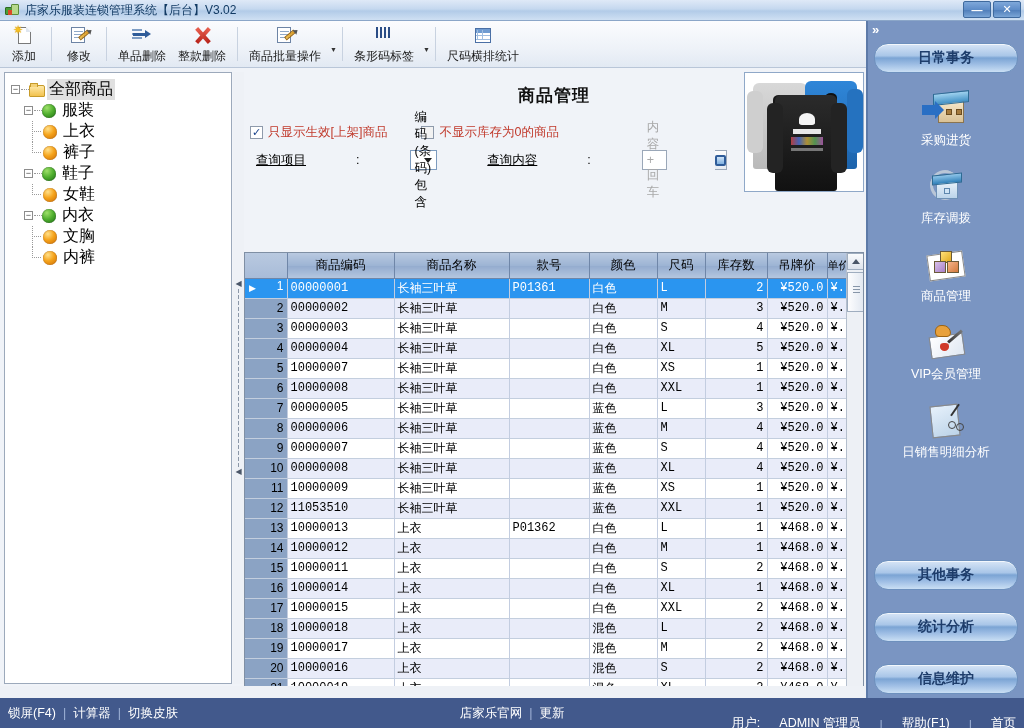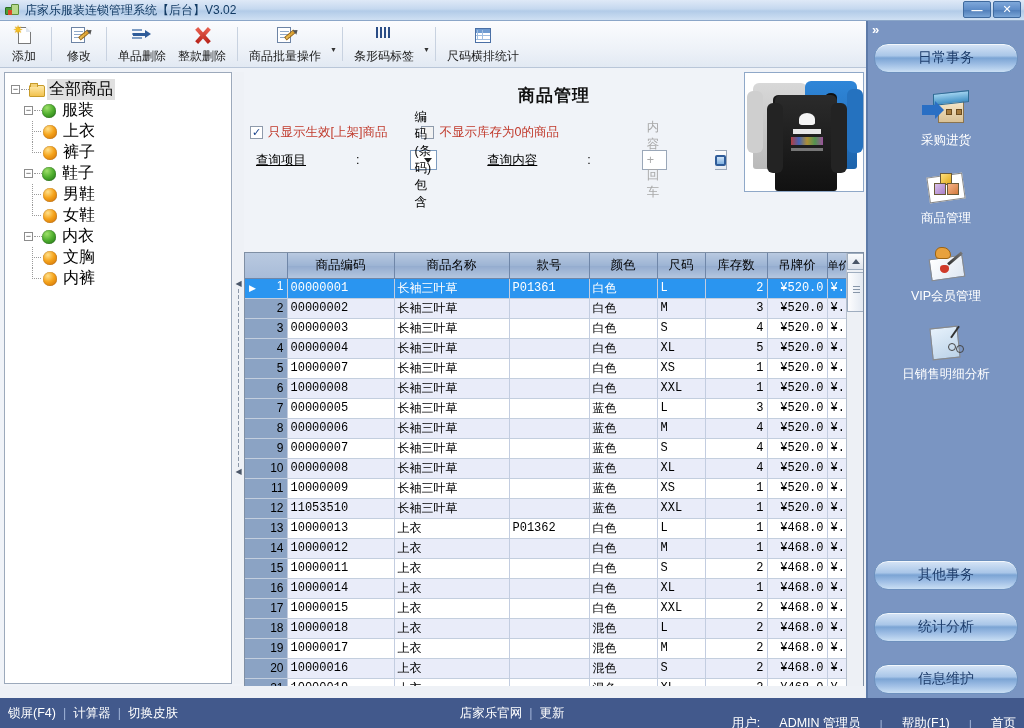--- a/index.html
+++ b/index.html
@@ -217,21 +217,21 @@
     position: absolute; left: 866px; top: 21px; width: 158px; height: 677px;
     background: #7a95c2;
     border-left: 2px solid #5d7aa8;
   }
   #rightbar .expander { color: #fff; font-size: 13px; font-weight: bold; padding: 2px 0 0 4px; cursor: pointer; line-height: 14px; }
   .grp-btn {
     margin: 22px 6px 0 6px; height: 30px; border-radius: 14px;
     background: linear-gradient(to bottom, #d7e5f6 0%, #a9c6e8 42%, #7ba4d4 50%, #9dbde4 72%, #cadff4 100%);
     border: 1px solid #6d90bd;
     display: flex; align-items: center; justify-content: center;
-    color: #1e3d6b; font-size: 14px; font-weight: normal; cursor: pointer;
+    color: #1e3d6b; font-size: 14px; font-weight: bold; cursor: pointer;
     box-shadow: inset 0 1px 0 rgba(255,255,255,.7);
   }
   .grp-btn.head { margin-top: 6px; }
   #daily-items { padding-top: 12px; }
   .side-item { display: flex; flex-direction: column; align-items: center; margin-bottom: 14px; cursor: pointer; }
   .side-item .sico { width: 48px; height: 44px; position: relative; margin-bottom: 3px; }
   .side-item .slabel { color: #fff; font-size: 12.5px; white-space: nowrap; }
   #bottom-groups { position: absolute; left: 0; right: 0; bottom: 4px; }
 
   
@@ -378,25 +378,20 @@
         <div class="tguide ell"></div>
         <div class="ico-ball orange"></div>
         <div class="lbl">裤子</div>
       </div>
 
       <div class="tnode" style="padding-left:13px">
         <div class="tbox">−</div>
         <div class="tdots"></div>
         <div class="ico-ball green"></div>
         <div class="lbl">鞋子</div>
-      </div>
-      <div class="tnode" style="padding-left:17px">
-        <div class="tguide tee"></div>
-        <div class="ico-ball orange"></div>
-        <div class="lbl">男鞋</div>
       </div>
       <div class="tnode" style="padding-left:17px">
         <div class="tguide ell"></div>
         <div class="ico-ball orange"></div>
         <div class="lbl">女鞋</div>
       </div>
 
       <div class="tnode" style="padding-left:13px">
         <div class="tbox">−</div>
         <div class="tdots"></div>
@@ -777,20 +772,29 @@
         <div class="sico">
           <div class="house-body" style="left:16px;top:16px"></div>
           <div class="house-roof" style="left:11px;top:7px"></div>
           <div class="house-win" style="left:24px;top:24px"></div>
           <div class="house-win" style="left:34px;top:24px"></div>
           <div class="blue-arrow" style="left:0px;top:20px"></div>
         </div>
         <div class="slabel">采购进货</div>
       </div>
 
+      <div class="side-item">
+        <div class="sico">
+          <div class="cyc" style="left:8px;top:7px;transform:rotate(25deg)"></div>
+          <div class="house-body" style="left:14px;top:18px;width:22px;height:18px;background:linear-gradient(to bottom,#e9f2fa,#bcd4ea);border-color:#6d90b5"></div>
+          <div class="house-roof" style="left:10px;top:11px;width:30px;height:10px;background:linear-gradient(to bottom,#8fc6ea,#2f7fb8)"></div>
+          <div class="house-win" style="left:22px;top:25px;background:#cfe4f6;border-color:#5d86ad"></div>
+        </div>
+        <div class="slabel">库存调拨</div>
+      </div>
 
       <div class="side-item">
         <div class="sico">
           <div class="paper" style="left:6px;top:12px;width:36px;height:26px;"></div>
           <div class="bx" style="left:18px;top:10px;background:linear-gradient(135deg,#ffe07a,#e0a81c);"></div>
           <div class="bx" style="left:12px;top:20px;background:linear-gradient(135deg,#d8c0ea,#a87fc8);"></div>
           <div class="bx" style="left:25px;top:20px;background:linear-gradient(135deg,#f5b48a,#d47a3c);"></div>
         </div>
         <div class="slabel">商品管理</div>
       </div>

